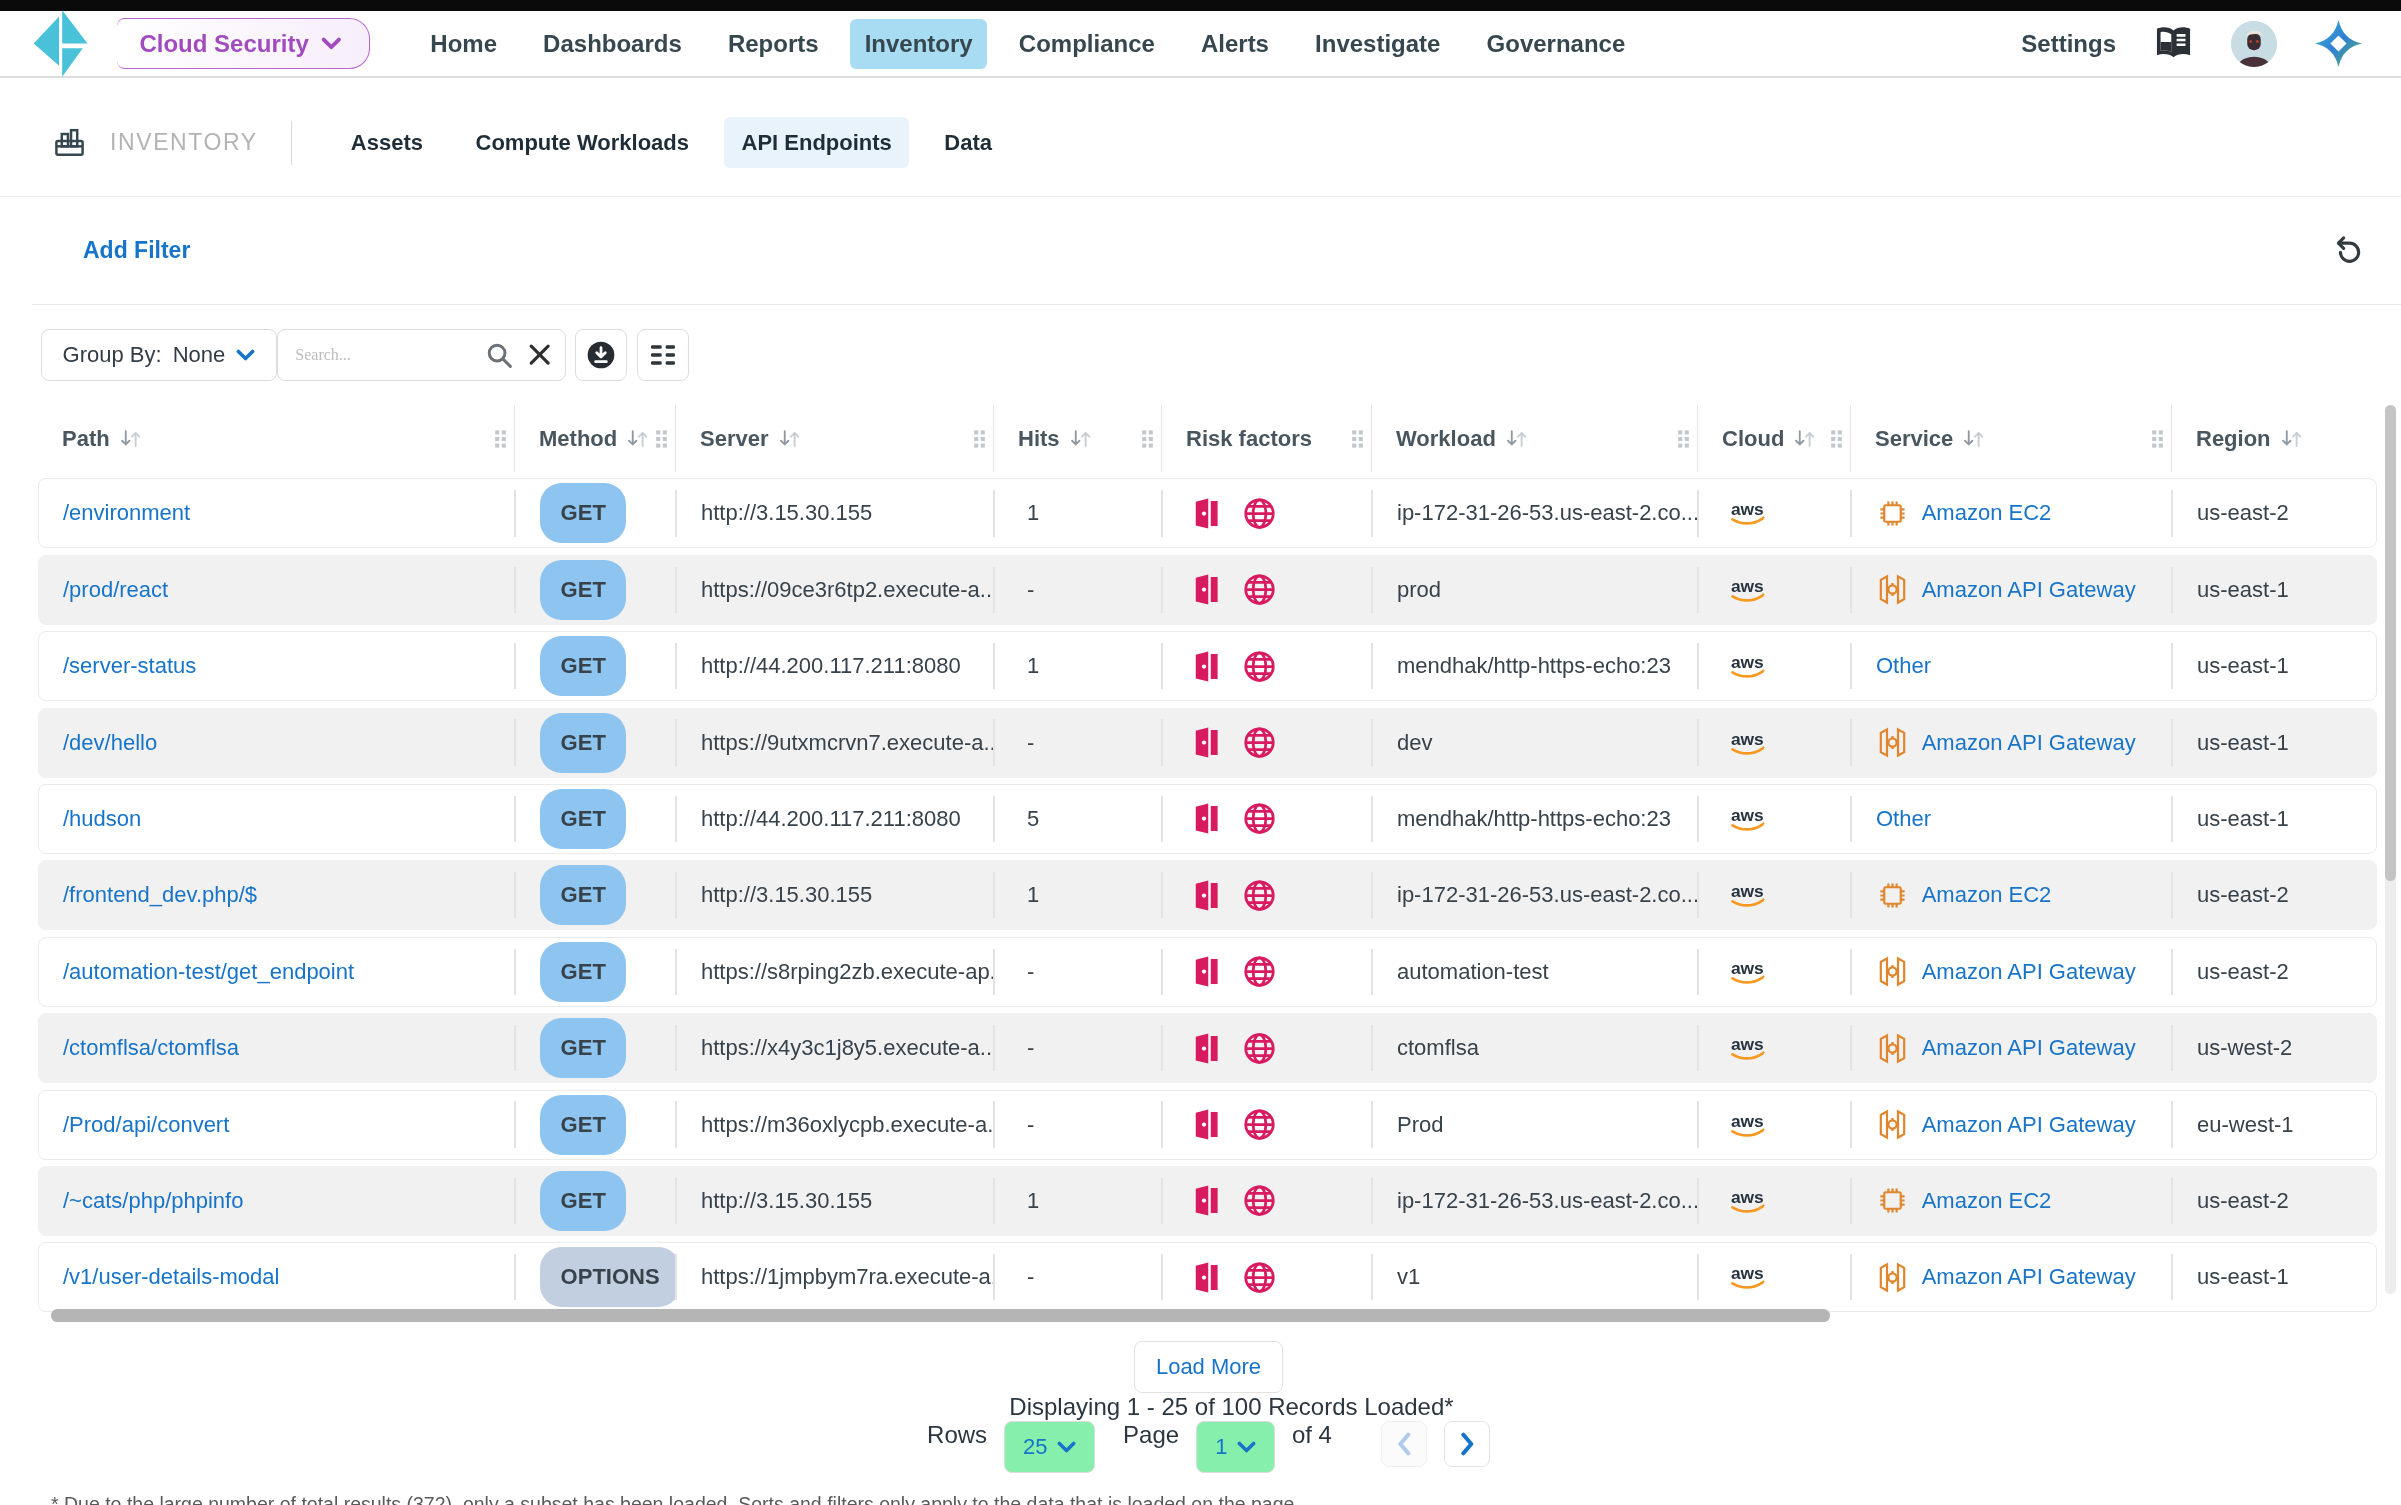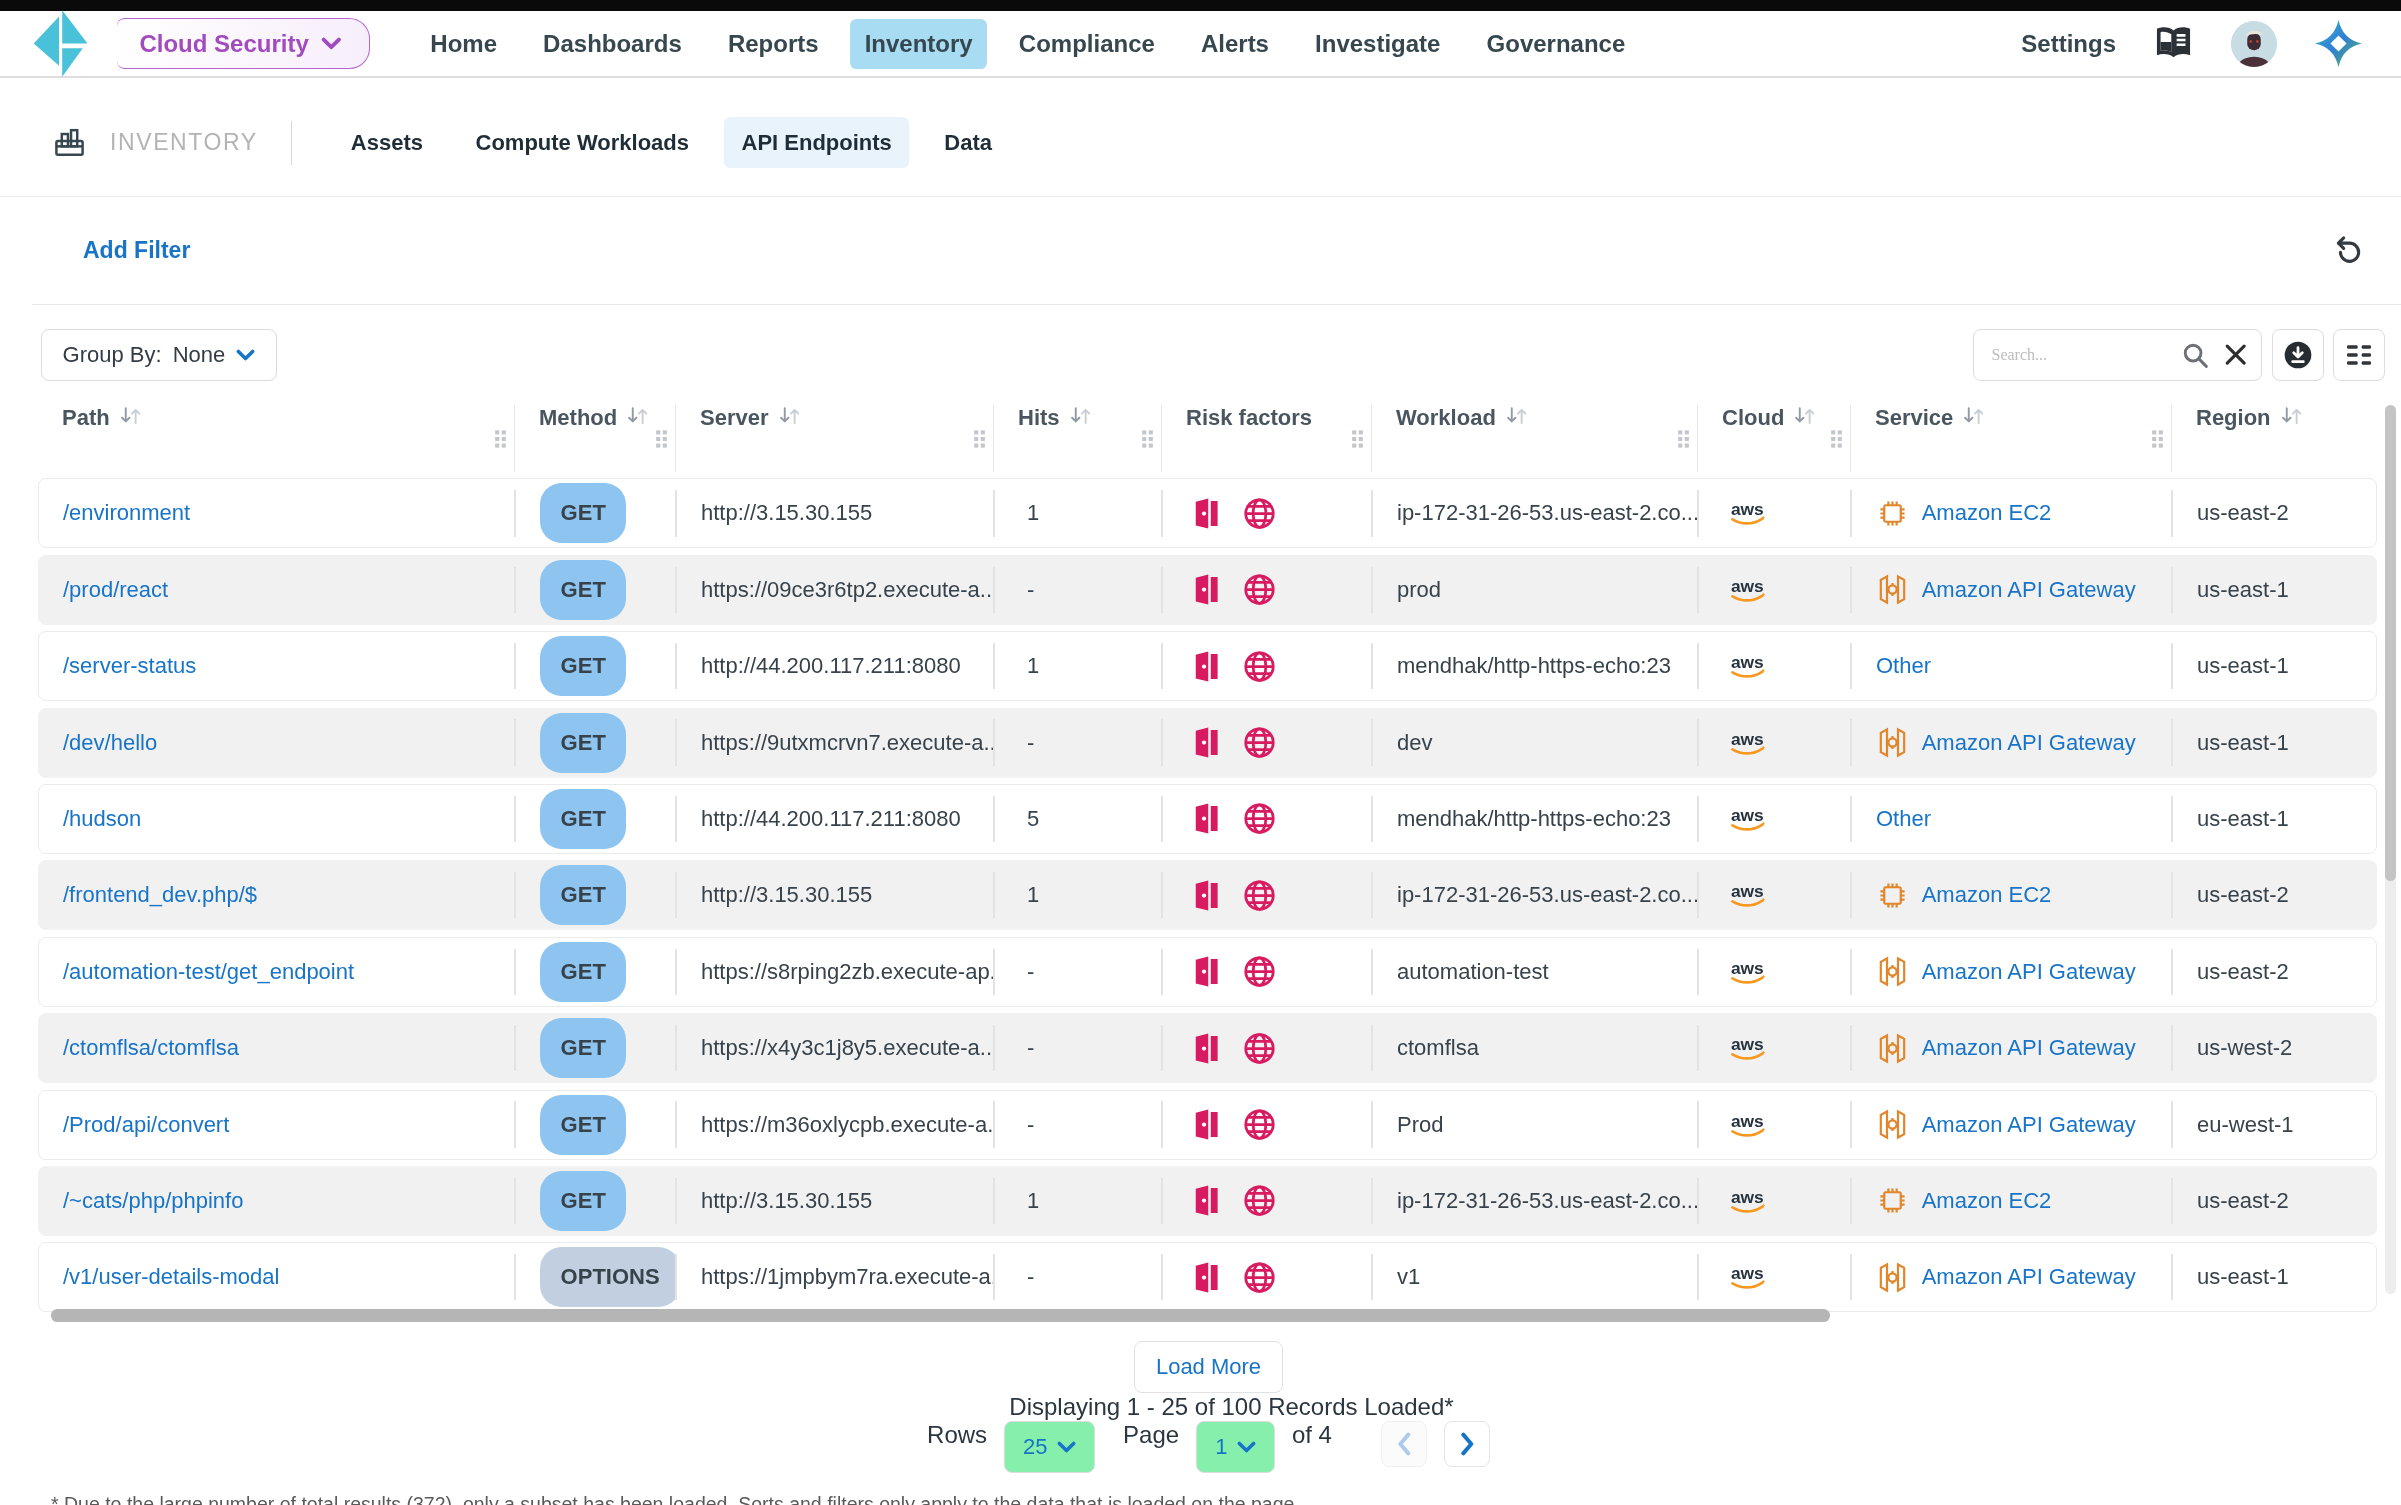--- a/index.html
+++ b/index.html
@@ -33,40 +33,40 @@
   .subtab { font-size:22px; font-weight:bold; color:#1f2d38; padding:12.7px 17.5px; border-radius:6.4px; cursor:pointer; white-space:nowrap; }
   .subtab.active { background:var(--subtab-active-bg); }
 
   
   .filterbar { height:108px; display:flex; align-items:center; justify-content:space-between;
     padding:0 32px 0 51px; border-bottom:1.6px solid #e8e8e8;margin-left:32px; }
   .add-filter { font-size:23px; font-weight:bold; color:var(--blue); cursor:pointer; }
   .undo-btn { cursor:pointer; padding:4.8px; }
 
   
-  .toolbar { height:100px; display:flex; align-items:center; justify-content:space-between;
+  .toolbar { height:100px; display:flex; align-items:center; justify-content:flex-start;
     padding:0 16px 0 41px; }
   .groupby { display:flex; align-items:center; gap:11px; height:52px; padding:0 20.6px;
     background:#fff; border:1.6px solid #dcdcdc; border-radius:8px; font-size:22px; color:#333c44; cursor:pointer; }
   .toolbar-right { display:flex; align-items:center; gap:9.5px; }
   .searchbox { position:relative; width:289px; height:52px; border:1.6px solid #dcdcdc; border-radius:8px;
     display:flex; align-items:center; background:#fff; }
   .searchbox input { border:none; outline:none; font-size:16px; color:#333; width:183px; margin-left:17.5px;
     font-family:Liberation Serif, serif; }
   .searchbox input::placeholder { color:#bcbcbc; }
   .sbox-icons { position:absolute; right:12.7px; display:flex; align-items:center; gap:12.7px; }
   .tool-btn { width:52px; height:52px; border:1.6px solid #dcdcdc; border-radius:8px; background:#fff;
     display:flex; align-items:center; justify-content:center; cursor:pointer; }
 
   
   .table-wrap { position:relative; }
   .grid { display:grid; grid-template-columns:477px 161px 318px 168px 210px 326px 153px 321px 206px;
     width:2339px; margin-left:38px; }
   .thead { height:67px; margin-bottom:6.4px; }
-  .th { position:relative; display:flex; align-items:flex-start; gap:8px; padding-left:24px;
+  .th { position:relative; display:flex; align-items:center; gap:8px; padding-left:24px;
     border-right:1.6px solid #e6e6e6; }
   .th:last-child { border-right:none; }
   .th-label { font-size:22px; font-weight:bold; color:#49565f; white-space:nowrap; }
   .grip { position:absolute; right:6.4px; top:50%; transform:translateY(-50%); cursor:col-resize; }
   .row { height:70px; margin-bottom:6.4px; border-radius:8px; background:#fff; border:1.6px solid #ebebeb; cursor:pointer; }
   .row.alt { background:#f1f1f2; border-color:#f1f1f2; }
   .cell { position:relative; display:flex; align-items:center; padding-left:24px; overflow:hidden; white-space:nowrap; }
   .cell::after { content:''; position:absolute; right:0; top:16%; height:68%; width:1.6px; background:#e3e3e3; }
   .cell:last-child::after { display:none; }
   .cell, .cell span { font-size:22px; color:#37424b; }

